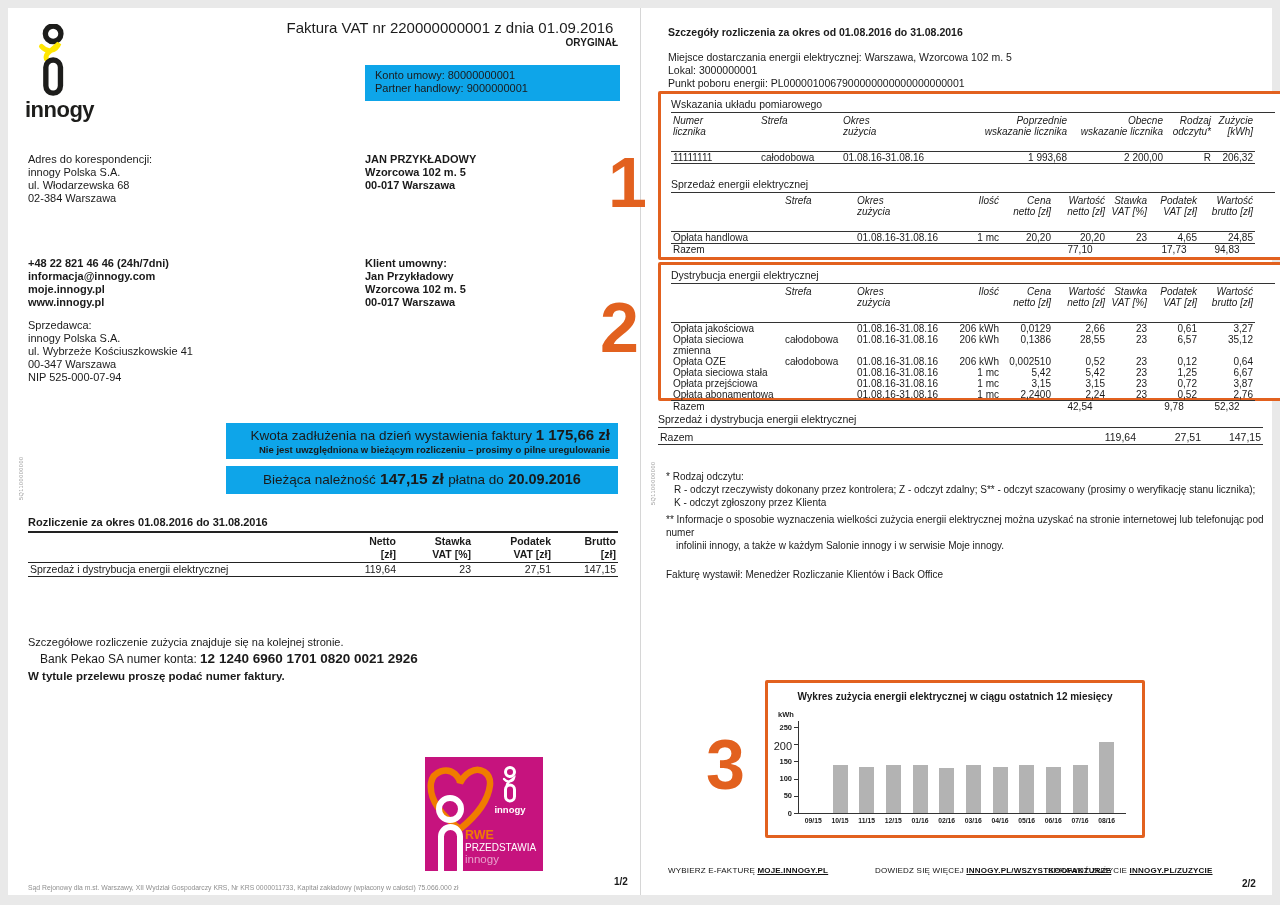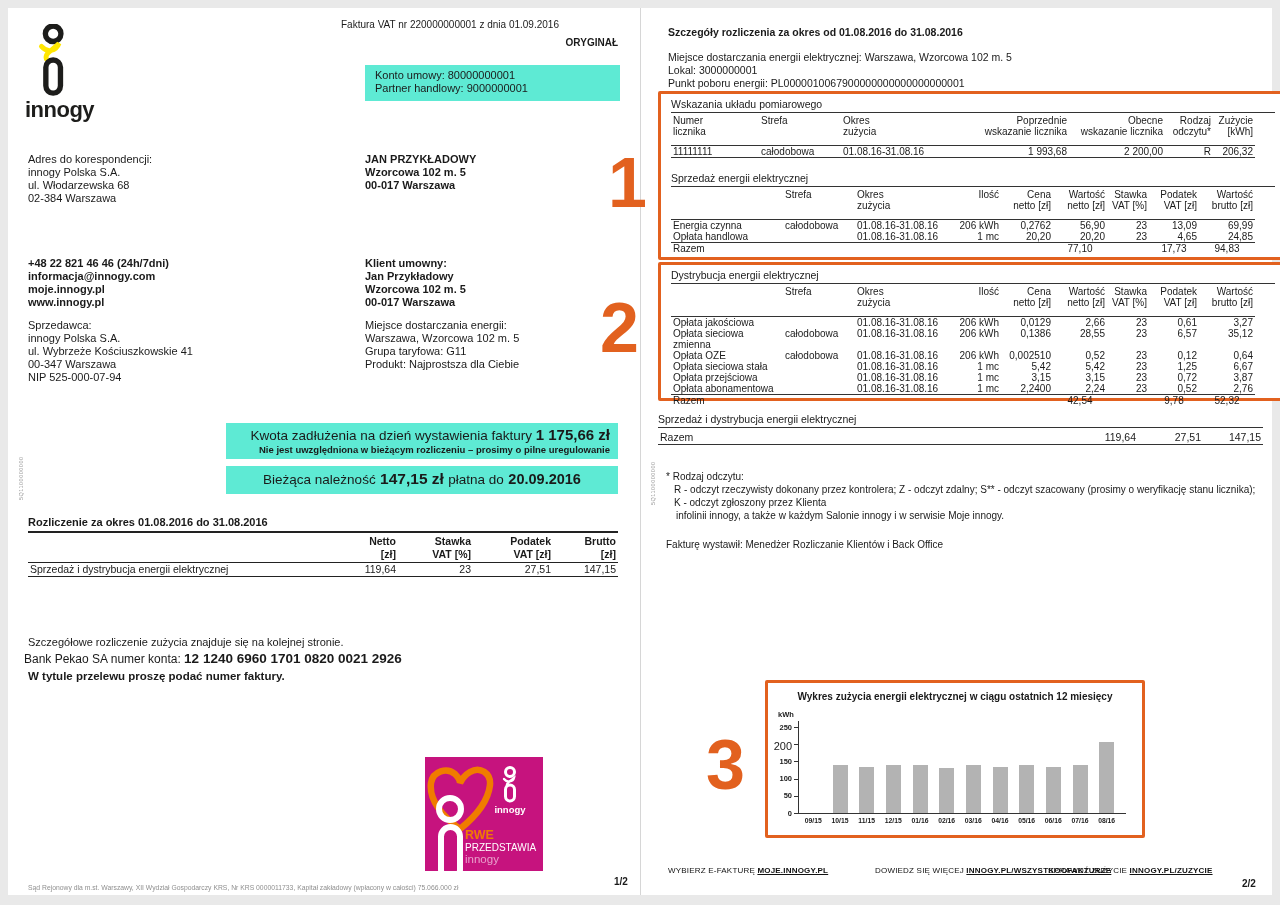--- a/index.html
+++ b/index.html
@@ -2,26 +2,26 @@
 <html><head>
 <meta charset="utf-8">
 <style>
   html,body{margin:0;padding:0;background:#e9e9e9;font-family:"Liberation Sans",sans-serif;}
   #canvas{position:relative;width:1280px;height:905px;overflow:hidden;background:#e9e9e9;color:#1a1a1a;}
   .sheet{position:absolute;left:8px;top:8px;width:1264px;height:887px;background:#fff;}
   .divider{position:absolute;left:640px;top:8px;width:1px;height:887px;background:#d6d6d6;}
   .abs{position:absolute;}
   .b{font-weight:bold;}
   .small{font-size:11px;line-height:13px;}
-  .gray-box{background:#5eead4;}
+  .gray-box{background:#0ea5e9;}
   
   table{border-collapse:collapse;table-layout:fixed;}
   th,td{padding:0 2px;vertical-align:top;white-space:pre-line;overflow:hidden;}
   .g9 th,.g9 td,.g7 th,.g7 td{font-size:10px;line-height:11px;font-weight:400;text-align:left;}
-  .g9 thead th,.g7 thead th{padding-bottom:8px;}
+  .g9 thead th,.g7 thead th{padding-bottom:14px;font-style:italic;}
   .g7{width:584px;border-bottom:1px solid #333;}
   .g9{width:584px;}
   .g7 thead tr,.g9 thead tr{border-bottom:1px solid #333;}
   .g7 th:nth-child(n+4),.g7 td:nth-child(n+4),
   .g9 th:nth-child(n+4),.g9 td:nth-child(n+4){text-align:right;}
   .g9 tfoot tr{border-top:1px solid #333;}
   .g9 tfoot td:not(:first-child){text-align:center;}
   .sec-title{font-size:10.5px;line-height:13px;border-bottom:1px solid #333;padding-bottom:1px;margin-bottom:2px;}
   .obox{position:absolute;border:3px solid #e2611f;border-radius:2px;background:#fff;}
   .marker{position:absolute;color:#e2611f;font-weight:bold;font-size:70px;line-height:1;}
@@ -53,21 +53,21 @@
 
   <div class="abs" style="left:36px;top:24px;">
     <svg width="46" height="76" viewBox="0 0 46 78">
       <circle cx="17" cy="10" r="8" fill="none" stroke="#1d1d1b" stroke-width="5.5"></circle>
       <path d="M5,23 C11,30 20,28 23,20 C16,27 8,30 10,36" fill="none" stroke="#ffe600" stroke-width="5" stroke-linecap="round"></path>
       <rect x="9.5" y="37" width="15" height="34" rx="7.5" fill="none" stroke="#1d1d1b" stroke-width="5.5"></rect>
     </svg>
   </div>
   <div class="abs b" style="left:25px;top:97px;font-size:22px;letter-spacing:-0.5px;color:#1d1d1b;">innogy</div>
 
-  <div class="abs" style="left:280px;top:19px;width:340px;text-align:center;font-size:10px;color:#1c1c1c;">Faktura VAT nr 220000000001 z dnia 01.09.2016</div>
+  <div class="abs" style="left:280px;top:19px;width:340px;text-align:center;font-size:15px;color:#1c1c1c;">Faktura VAT nr 220000000001 z dnia 01.09.2016</div>
   <div class="abs b" style="left:285px;top:37px;width:333px;text-align:right;font-size:10px;">ORYGINAŁ</div>
 
   <div class="abs gray-box" style="left:365px;top:65px;width:255px;height:36px;padding:4px 10px;box-sizing:border-box;">
     <div class="small">Konto umowy: 80000000001</div>
     <div class="small">Partner handlowy: 9000000001</div>
   </div>
 
   <div class="abs small" style="left:28px;top:153px;">
     <div>Adres do korespondencji:</div>
     <div>innogy Polska S.A.</div>
@@ -96,26 +96,20 @@
   </div>
 
   <div class="abs small" style="left:28px;top:319px;">
     <div>Sprzedawca:</div>
     <div>innogy Polska S.A.</div>
     <div>ul. Wybrzeże Kościuszkowskie 41</div>
     <div>00-347 Warszawa</div>
     <div>NIP 525-000-07-94</div>
   </div>
 
-  <div class="abs small" style="left:365px;top:319px;">
-    <div>Miejsce dostarczania energii:</div>
-    <div>Warszawa, Wzorcowa 102 m. 5</div>
-    <div>Grupa taryfowa: G11</div>
-    <div>Produkt: Najprostsza dla Ciebie</div>
-  </div>
 
   <div class="vcode" style="left:18px;top:420px;height:80px;">5Q1100000000</div>
 
   <div class="abs gray-box" style="left:226px;top:423px;width:392px;height:36px;box-sizing:border-box;padding:3px 8px;text-align:right;">
     <div style="font-size:13.5px;line-height:17px;text-align:right;">
       <span>Kwota zadłużenia na dzień wystawienia faktury</span>
       <span class="b" style="font-size:15px;">1 175,66 zł</span>
     </div>
     <div class="b" style="font-size:9.5px;line-height:12px;">Nie jest uwzględniona w bieżącym rozliczeniu – prosimy o pilne uregulowanie</div>
   </div>
@@ -154,21 +148,21 @@
           <td>Sprzedaż i dystrybucja energii elektrycznej</td>
           <td>119,64</td>
           <td>23</td>
           <td>27,51</td>
           <td>147,15</td>
         </tr>
       </tbody>
   </table>
 
   <div class="abs" style="left:28px;top:636px;font-size:11px;">Szczegółowe rozliczenie zużycia znajduje się na kolejnej stronie.</div>
-  <div class="abs" style="left:24px;top:651px;font-size:12px;text-align:right;">
+  <div class="abs" style="left:40px;top:651px;font-size:12px;text-align:right;">
     <span>Bank Pekao SA numer konta:</span>
     <span class="b" style="font-size:13.5px;">12 1240 6960 1701 0820 0021 2926</span>
   </div>
   <div class="abs b" style="left:28px;top:670px;font-size:11.5px;">W tytule przelewu proszę podać numer faktury.</div>
 
   <div class="abs" style="left:425px;top:757px;width:118px;height:114px;background:#c6137e;overflow:hidden;">
     <svg width="118" height="114" viewBox="0 0 118 114">
       <path d="M35,72 C16,58 4,42 6,26 C8,14 22,10 30,17 C33,20 35,23 35,26 C37,22 40,18 45,15 C55,9 66,16 65,28 C63,45 50,60 35,72" fill="none" stroke="#f07c00" stroke-width="6.5"></path>
       <circle cx="25" cy="52" r="11" fill="none" stroke="#ffffff" stroke-width="6"></circle>
       <rect x="16" y="70" width="19" height="52" rx="9.5" fill="none" stroke="#ffffff" stroke-width="6"></rect>
@@ -261,31 +255,20 @@
 netto [zł]</th>
             <th>Stawka
 VAT [%]</th>
             <th>Podatek
 VAT [zł]</th>
             <th>Wartość
 brutto [zł]</th>
           </tr>
         </thead>
       <tbody>
-          <tr>
-            <td>Energia czynna</td>
-            <td>całodobowa</td>
-            <td>01.08.16-31.08.16</td>
-            <td>206 kWh</td>
-            <td>0,2762</td>
-            <td>56,90</td>
-            <td>23</td>
-            <td>13,09</td>
-            <td>69,99</td>
-          </tr>
           <tr>
             <td>Opłata handlowa</td>
             <td></td>
             <td>01.08.16-31.08.16</td>
             <td>1 mc</td>
             <td>20,20</td>
             <td>20,20</td>
             <td>23</td>
             <td>4,65</td>
             <td>24,85</td>
@@ -437,20 +420,21 @@
       </tbody>
     </table>
   </div>
 
   <div class="vcode" style="left:650px;top:425px;height:80px;">5Q1100000000</div>
 
   <div class="abs fn" style="left:666px;top:470px;width:600px;">
     <div>* Rodzaj odczytu:</div>
     <div style="padding-left:8px;">R - odczyt rzeczywisty dokonany przez kontrolera; Z - odczyt zdalny; S** - odczyt szacowany (prosimy o weryfikację stanu licznika);</div>
     <div style="padding-left:8px;">K - odczyt zgłoszony przez Klienta</div>
+    <div style="margin-top:4px;">** Informacje o sposobie wyznaczenia wielkości zużycia energii elektrycznej można uzyskać na stronie internetowej lub telefonując pod numer</div>
     <div style="padding-left:10px;">infolinii innogy, a także w każdym Salonie innogy i w serwisie Moje innogy.</div>
     <div style="margin-top:16px;">Fakturę wystawił: Menedżer Rozliczanie Klientów i Back Office</div>
   </div>
 
   <div class="obox" style="left:765px;top:680px;width:374px;height:152px;">
     <div class="chart-el b" style="left:0;top:8px;width:374px;text-align:center;font-size:10px;">Wykres zużycia energii elektrycznej w ciągu ostatnich 12 miesięcy</div>
     <div class="chart-el b" style="left:10px;top:27px;font-size:7.5px;">kWh</div>
     <div class="chart-el" style="left:30px;top:38px;width:1px;height:93px;background:#333;"></div>
     <div class="chart-el" style="left:30px;top:130px;width:328px;height:1px;background:#333;"></div>
     <div id="chart-inner" class="chart-el" style="left:0;top:0;width:374px;height:152px;">

